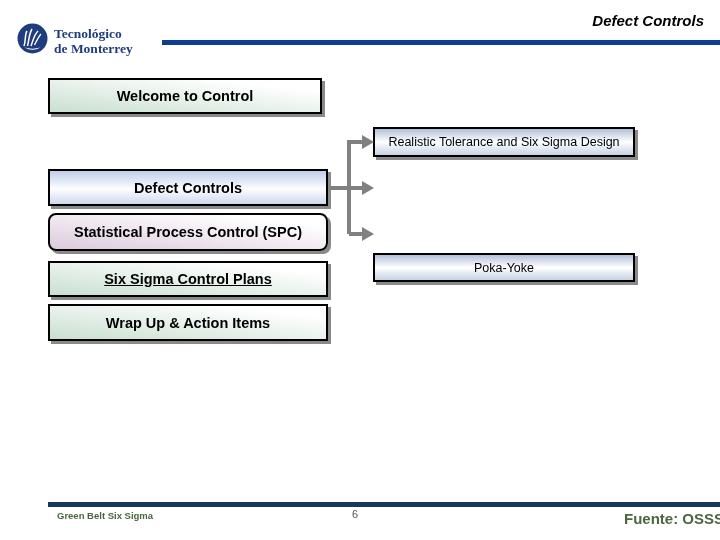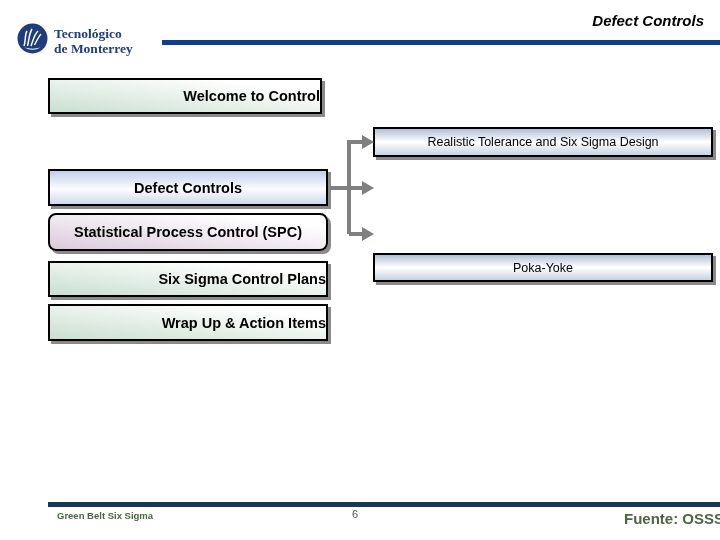--- a/index.html
+++ b/index.html
@@ -22,23 +22,23 @@
   }
 
   
   .box {
     position:absolute; box-sizing:border-box;
     border:2px solid #000000; box-shadow:3px 3px 0 #8a8a8a;
     display:flex; align-items:center; justify-content:center;
     color:#000000; white-space:nowrap;
   }
   .left-box  { left:48px; width:280px; font-weight:bold; font-size:14.5px; }
-  .right-box { left:373px; width:340px; font-size:12.5px; }
+  .right-box { left:373px; width:262px; font-size:12.5px; }
 
-  .grad-green { background:linear-gradient(to top right, #c9dfd0 0%, #ffffff 82%);justify-content:flex-end; }
+  .grad-green { background:linear-gradient(to top right, #c9dfd0 0%, #ffffff 82%); }
   .grad-pink  { background:linear-gradient(to top right, #dccadc 0%, #ffffff 82%);border-radius:8px; }
   .grad-blue-left  { background:linear-gradient(to bottom, #bfd0ea 0%, #fdfdfe 55%, #cdd9ee 100%); }
   .grad-blue-right { background:linear-gradient(to bottom, #b2c1d8 0%, #ffffff 50%, #c6d2e4 100%); }
 
   
   .connector-svg { position:absolute; left:0; top:0; pointer-events:none; }
 
   
   .footer-rule { position:absolute; left:48px; top:502px; width:672px; height:5px; background:#17375e; }
   .footer-left  { position:absolute; left:57px;  top:510px; font-size:9.5px; font-weight:bold; color:#4a6741; }
@@ -75,21 +75,21 @@
   </div>
 
   <div class="box left-box grad-blue-left" style="top:169px; height:37px;">
     <span>Defect Controls</span>
   </div>
 
   <div class="box left-box grad-pink" style="top:213px; height:38px;">
     <span>Statistical Process Control (SPC)</span>
   </div>
 
-  <div class="box left-box grad-green" style="top:261px; height:36px;">
+  <div class="box left-box grad-green" style="top:261px; height:36px;text-decoration:underline;">
     <span>Six Sigma Control Plans</span>
   </div>
 
   <div class="box left-box grad-green" style="top:304px; height:37px;">
     <span>Wrap Up &amp; Action Items</span>
   </div>
 
   <div class="box right-box grad-blue-right" style="top:127px; height:30px;">
     <span>Realistic Tolerance and Six Sigma Design</span>
   </div>

